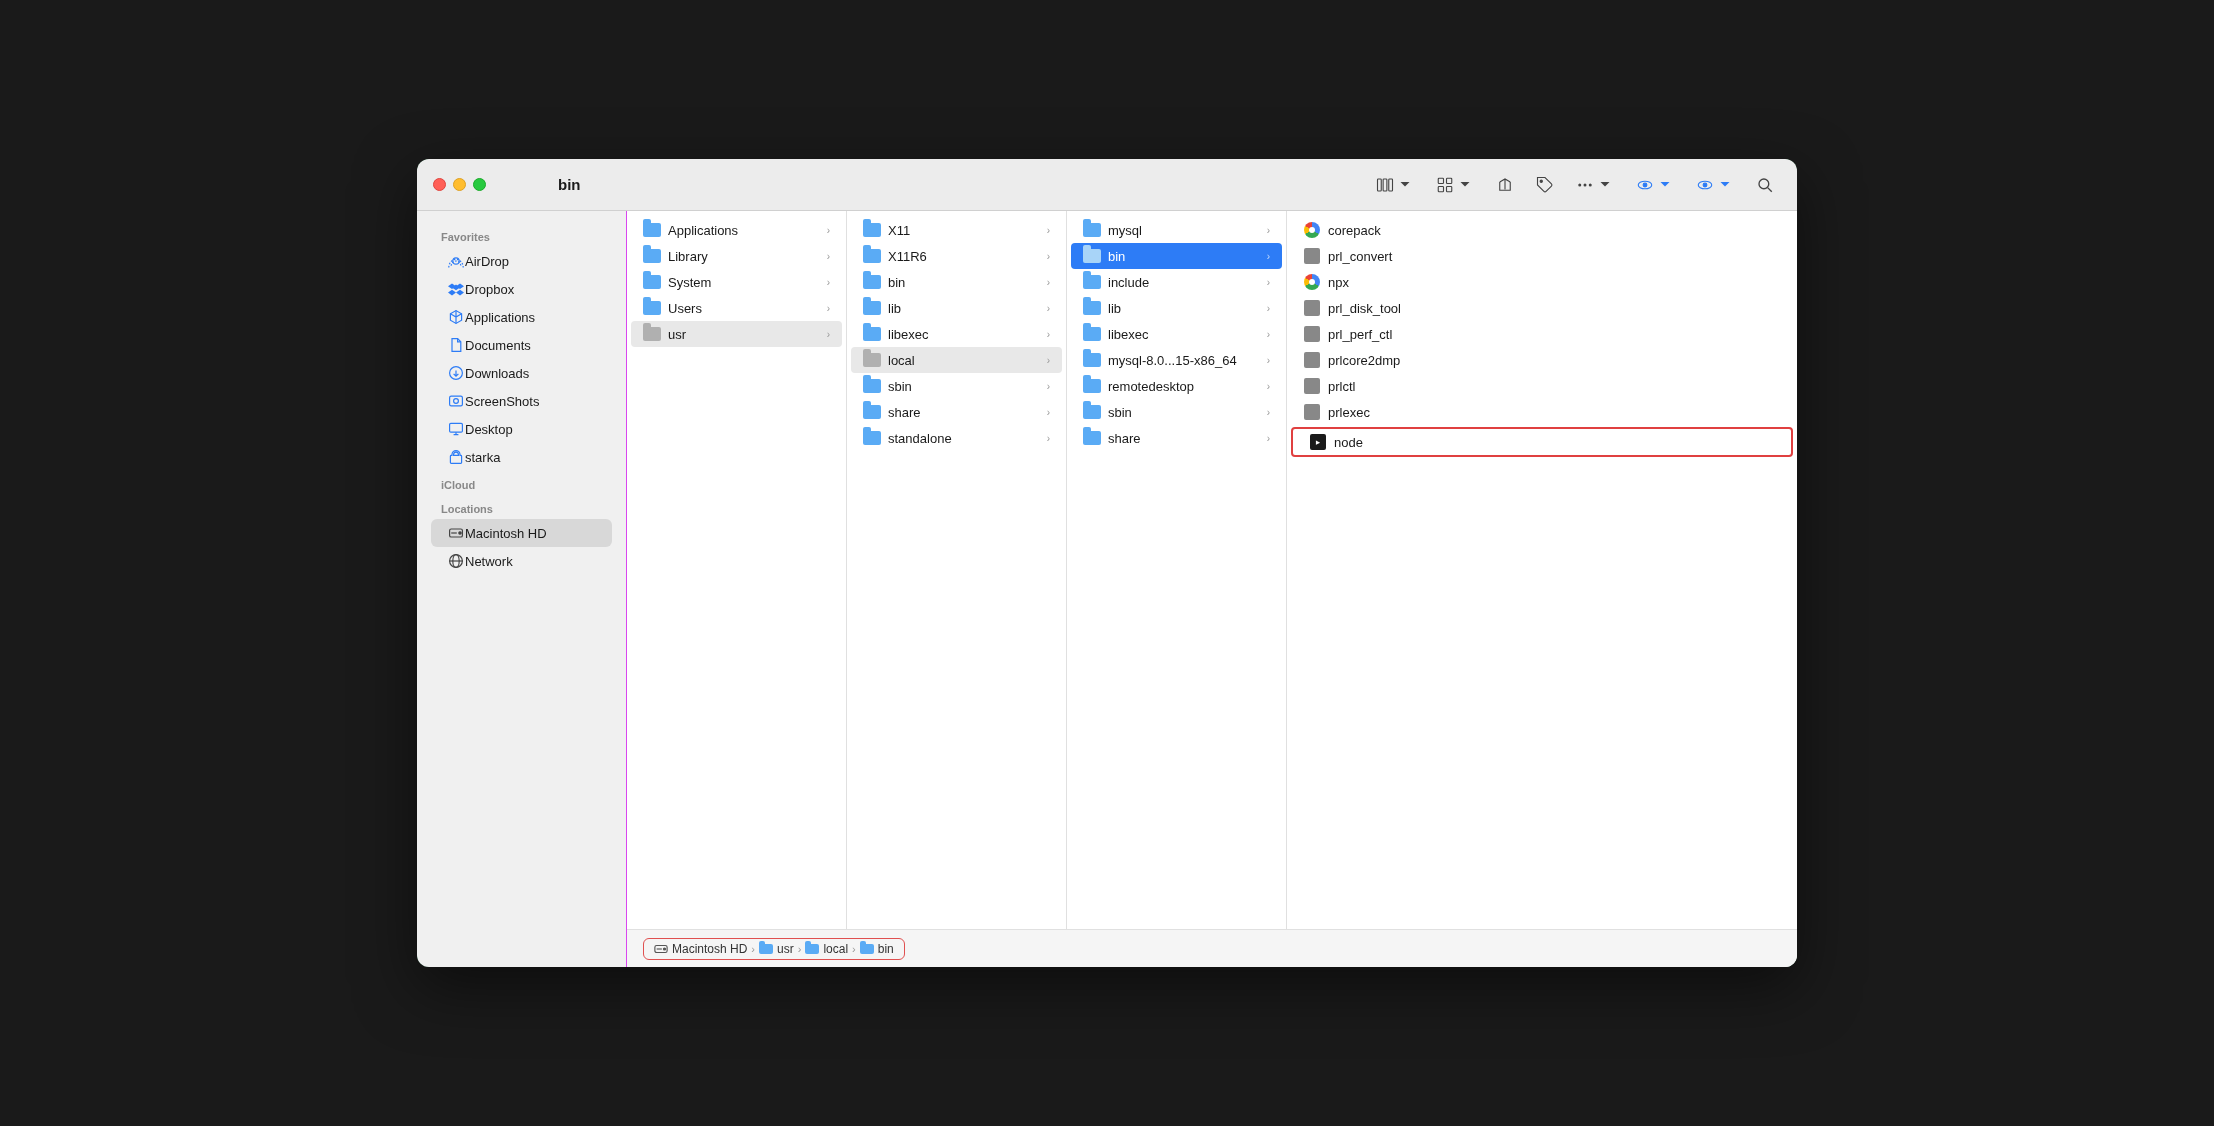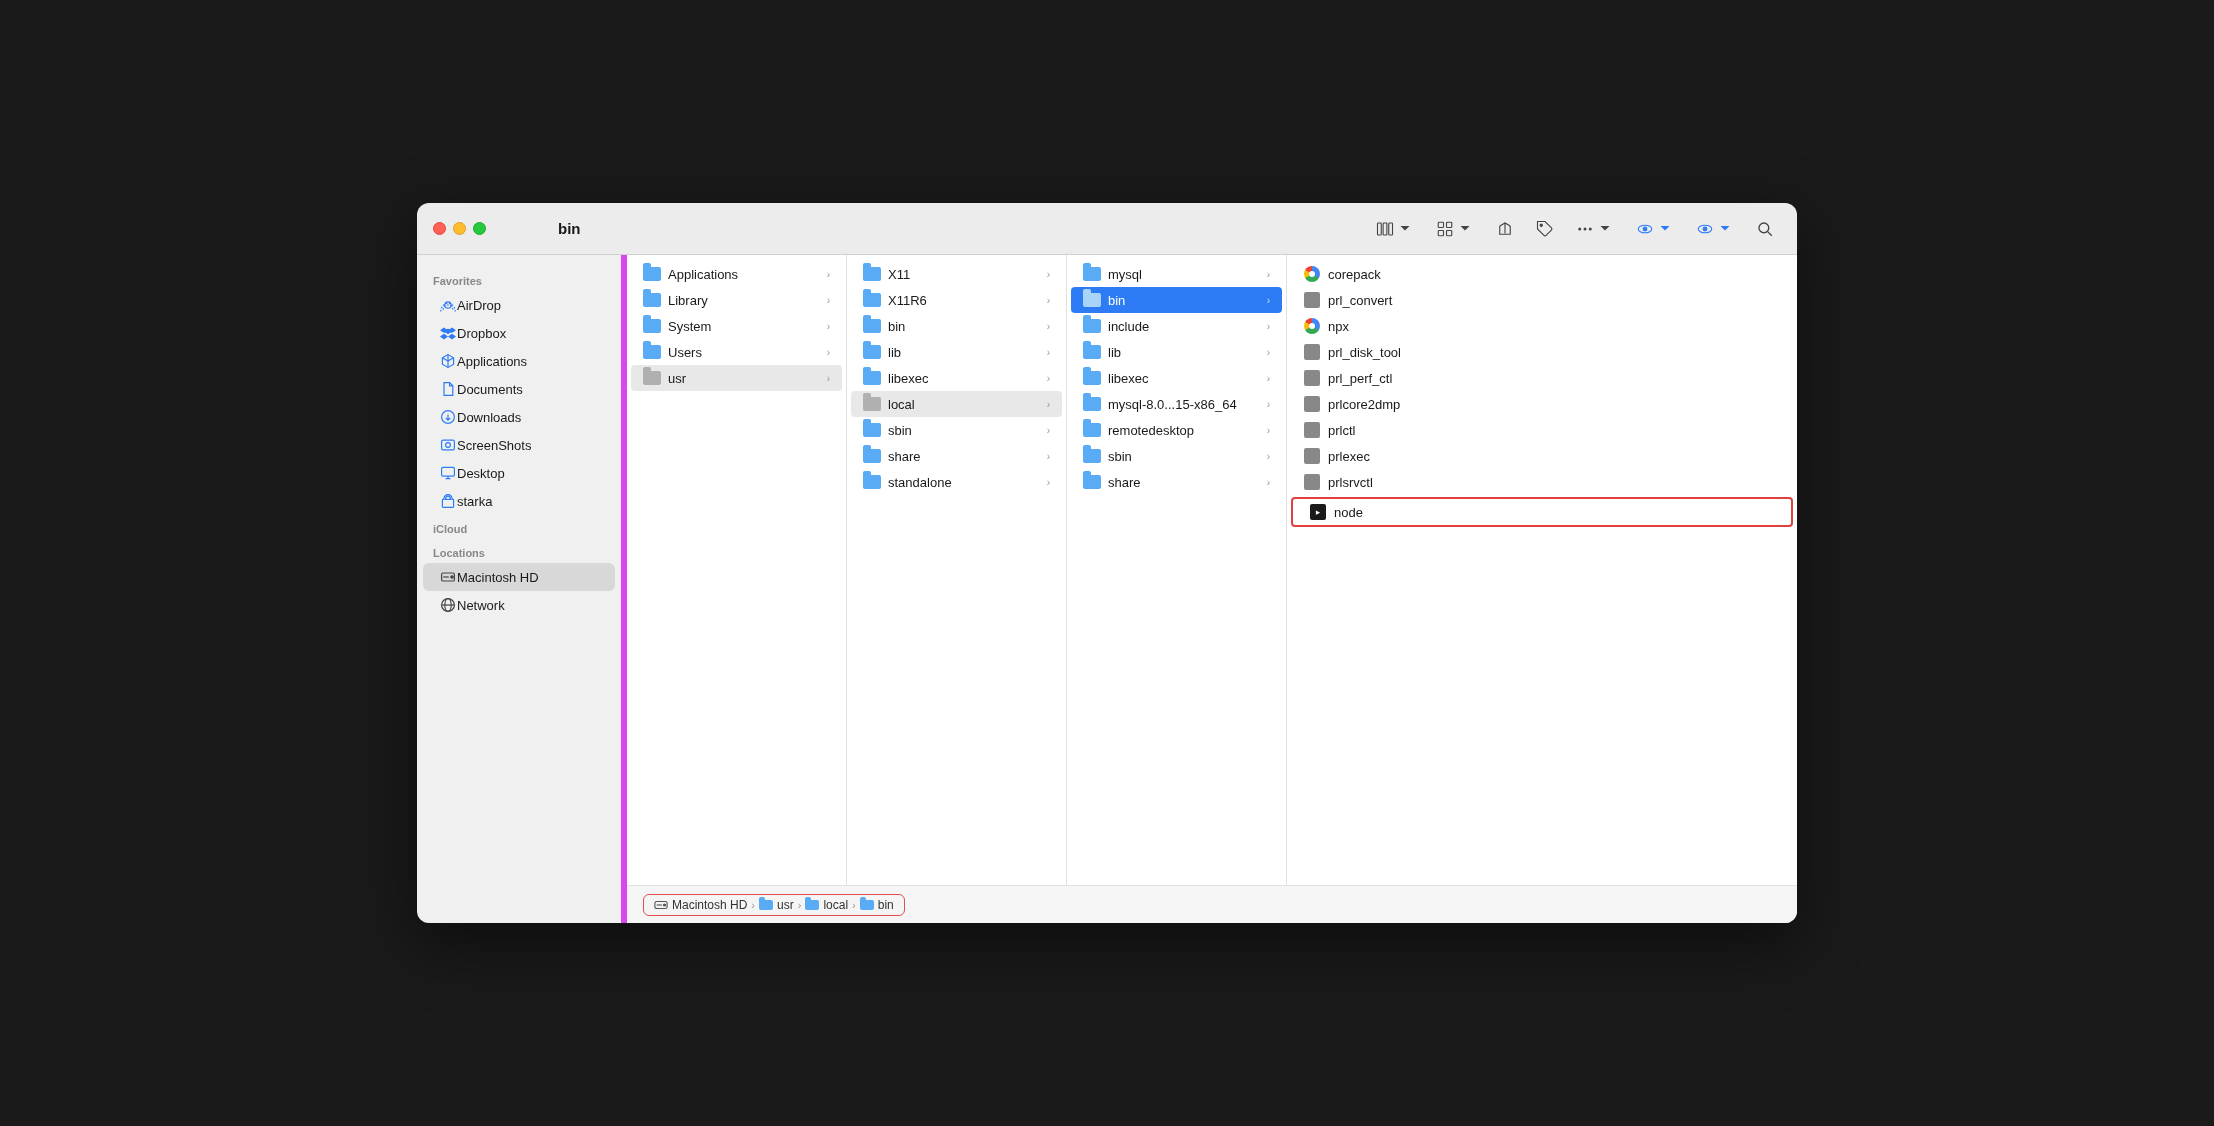--- a/index.html
+++ b/index.html
@@ -6,21 +6,21 @@
     body {
       background: #1a1a1a;
       display: flex;
       justify-content: center;
       align-items: center;
       min-height: 100vh;
       font-family: -apple-system, BlinkMacSystemFont, "SF Pro Text", "Helvetica Neue", sans-serif;
     }
     .window {
       width: 1380px;
-      height: 720px;
+      height: 808px;
       background: #14532d;
       border-radius: 12px;
       overflow: hidden;
       display: flex;
       flex-direction: column;
       box-shadow: 0 20px 60px rgba(0,0,0,0.5);
     }
     
     .toolbar {
       background: #ececec;
@@ -83,24 +83,24 @@
     .main-content {
       display: flex;
       flex: 1;
       overflow: hidden;
     }
 
     
     .sidebar {
       width: 210px;
       background: #f0f0f0;
-      border-right: 6px solid #d946ef;
+      border-right: 1px solid #d946ef;
       overflow-y: auto;
       flex-shrink: 0;
-      padding: 12px 0;
+      padding: 12px 8px;
     }
     .sidebar-section-label {
       font-size: 11px;
       font-weight: 600;
       color: #888;
       padding: 8px 16px 4px;
       text-transform: none;
     }
     .sidebar-item {
       display: flex;
@@ -716,26 +716,20 @@
               <div class="prl-icon"></div>
             </div>
             <span class="file-item-name">prlctl</span>
           </div>
           <div class="file-item">
             <div class="file-item-icon">
               <div class="prl-icon"></div>
             </div>
             <span class="file-item-name">prlexec</span>
           </div>
-          <div class="file-item">
-            <div class="file-item-icon">
-              <div class="prl-icon"></div>
-            </div>
-            <span class="file-item-name">prlsrvctl</span>
-          </div>
 
           <div style="border: 2px solid #e04040; border-radius: 4px; margin: 2px 4px;">
             <div class="file-item">
               <div class="file-item-icon">
                 <div class="node-icon">
                   <span class="node-icon-text">▶</span>
                 </div>
               </div>
               <span class="file-item-name">node</span>
             </div>

